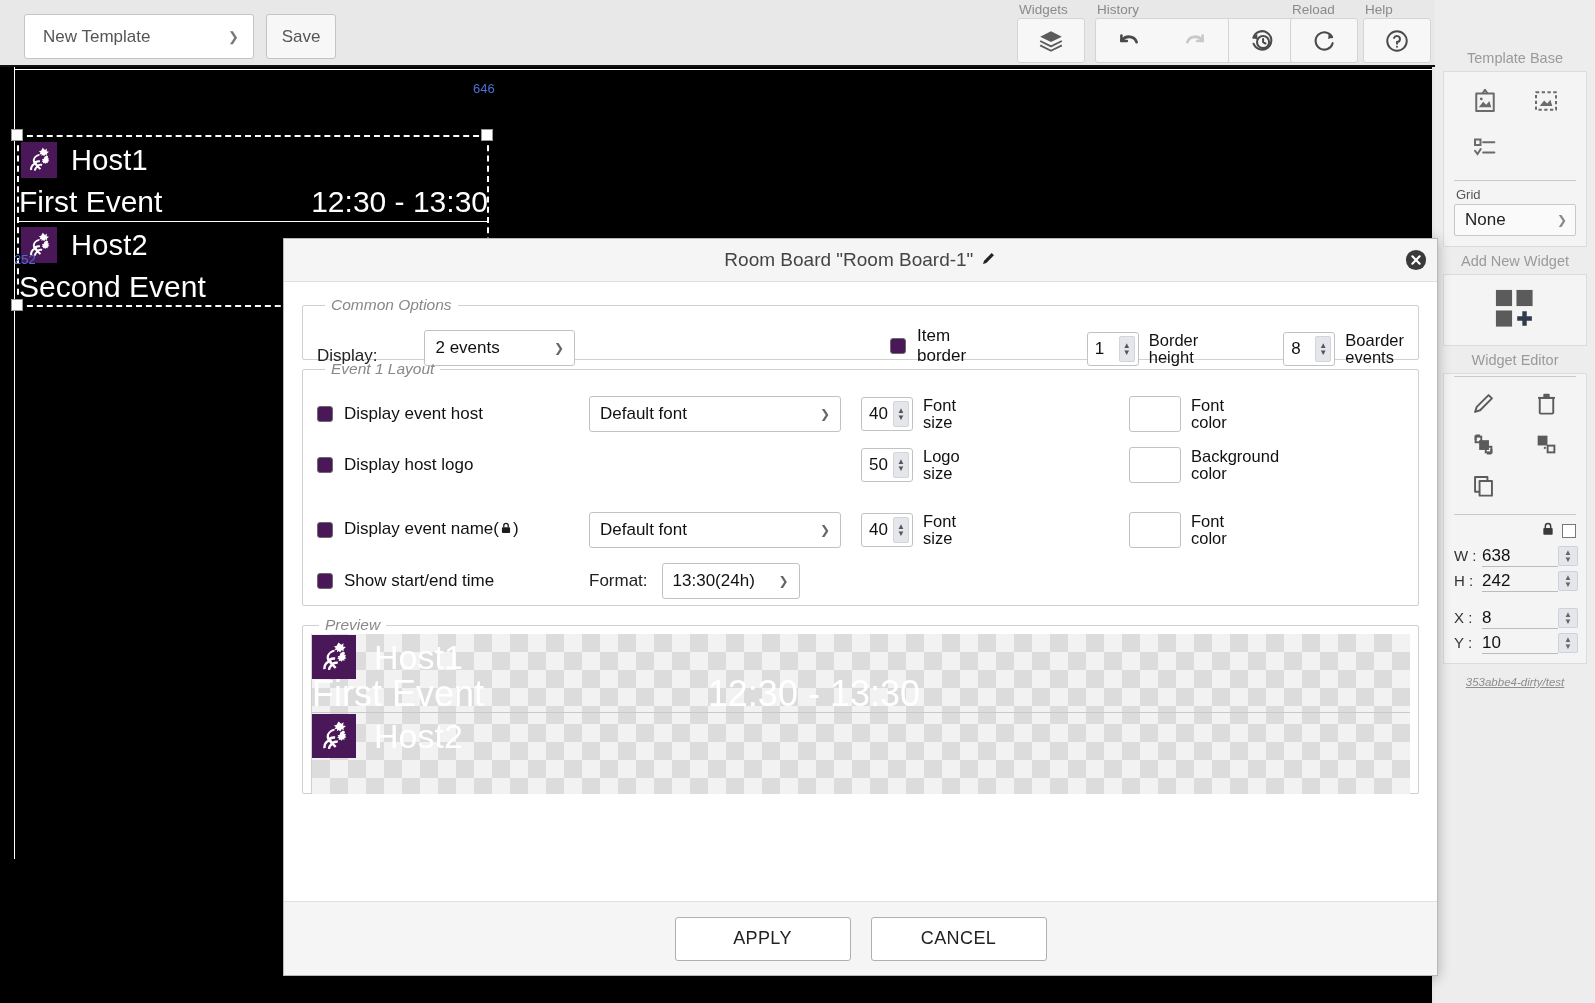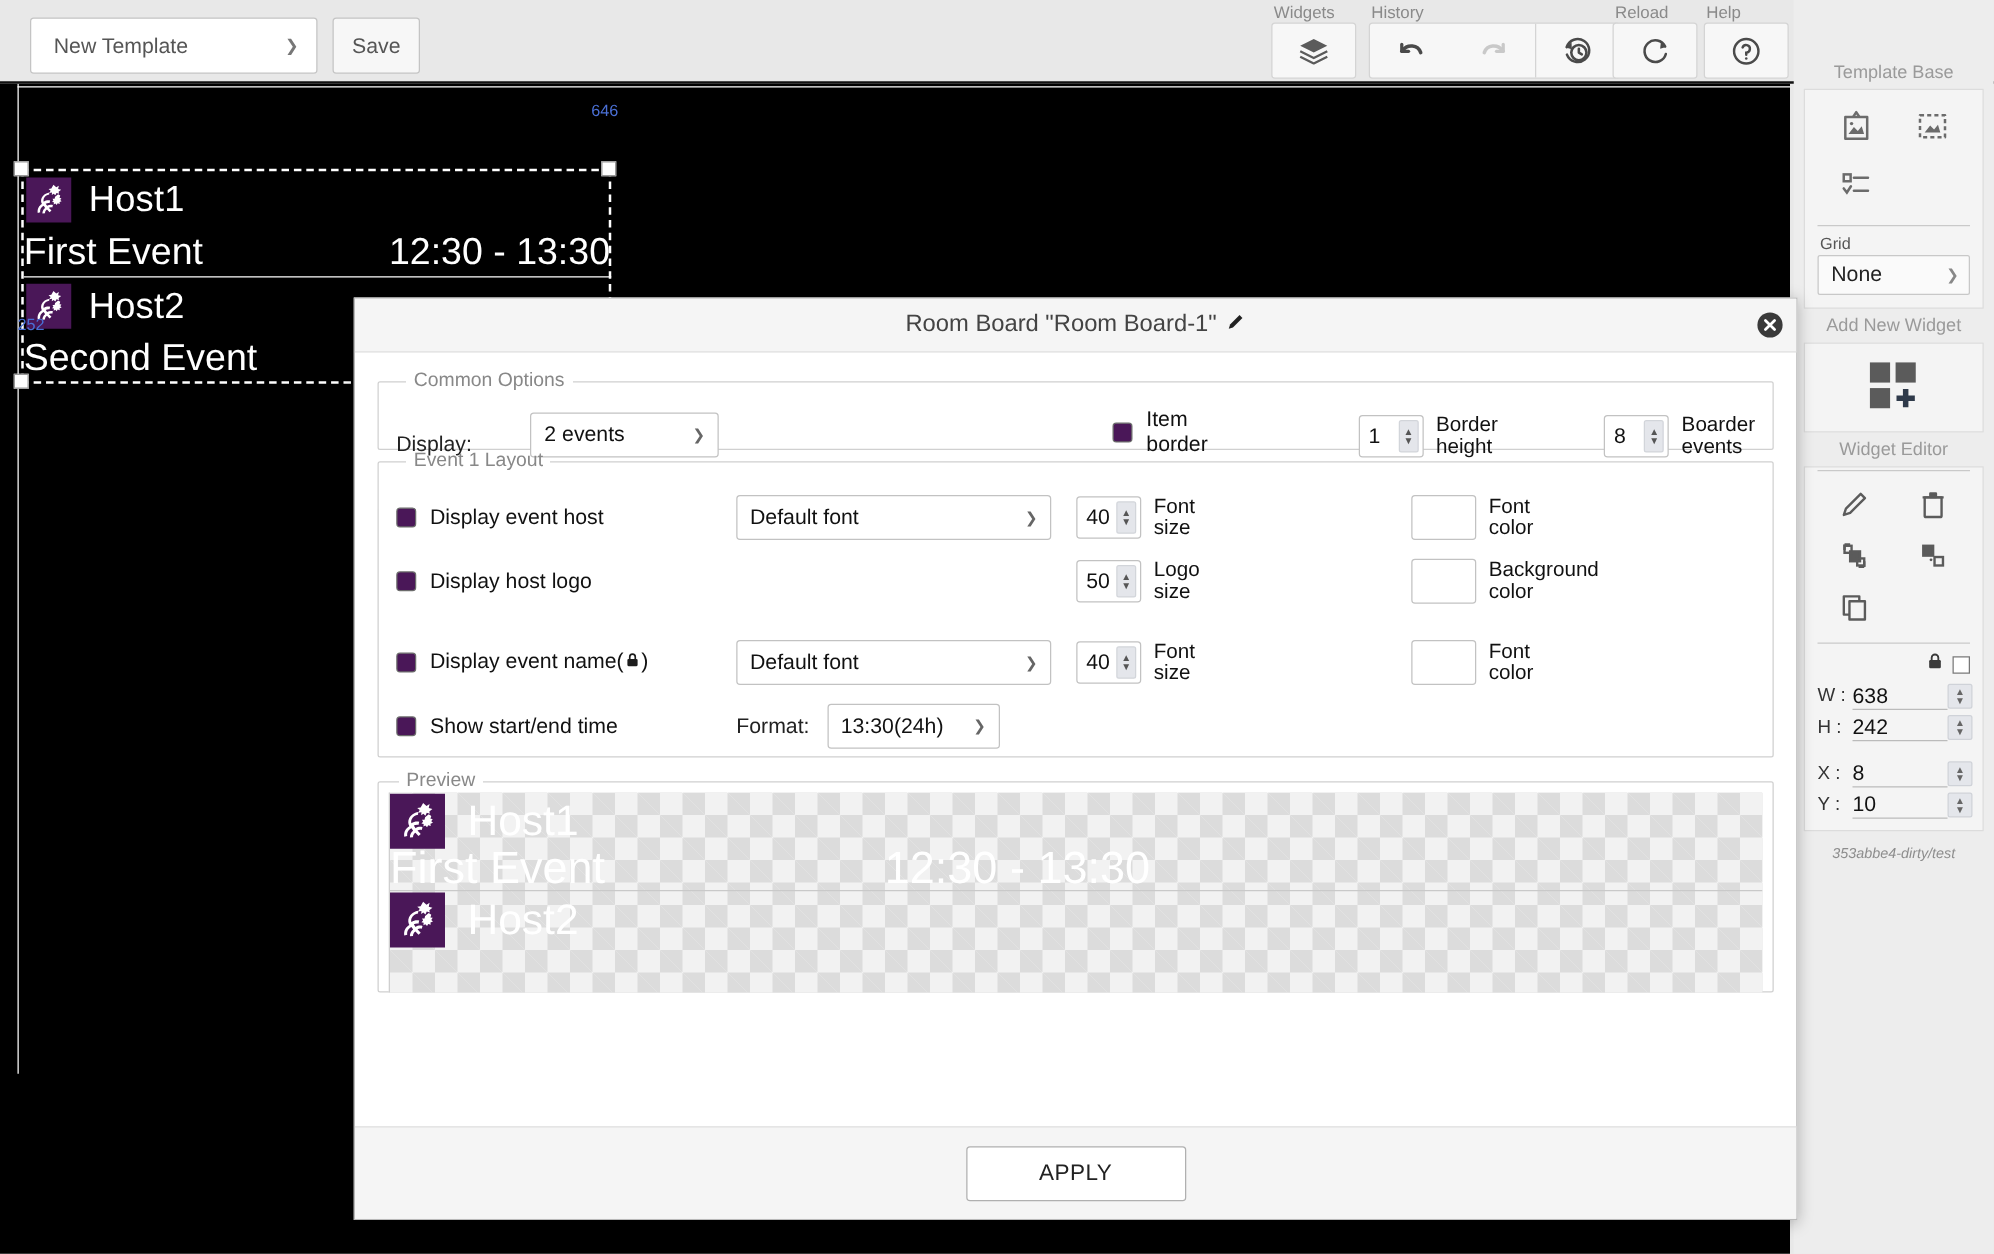--- a/index.html
+++ b/index.html
@@ -154,21 +154,21 @@
   }
   .sb-spin {
     width: 20px; height: 20px; background: #e4e6eb; border: 1px solid #cfd2d8;
     border-radius: 2px; display: flex; flex-direction: column;
     align-items: center; justify-content: center; color: #666; font-size: 8px;
     line-height: 7px;
   }
   .sb-gap { height: 12px; }
   .sb-version {
     font-size: 11.5px; color: #8d8d8d; font-style: italic;
-    text-align: center; padding-top: 12px;
+    text-align: center; padding-top: 12px; text-decoration: underline;
   }
 
   
   #dialog {
     position: absolute; left: 283px; top: 238px; width: 1155px; height: 738px;
     background: #fff; border: 1px solid #b9b9b9;
     box-shadow: 0 2px 12px rgba(0,0,0,.28);
     display: flex; flex-direction: column;
   }
   #dialog-header {
@@ -181,21 +181,21 @@
     position: absolute; right: 10px; top: 50%; transform: translateY(-50%);
     width: 22px; height: 22px;
   }
   #dialog-body { flex: 1; padding: 14px 18px 0 18px; overflow: hidden; position: relative; }
 
   fieldset.grp {
     border: 1px solid #d0d0d0; border-radius: 2px;
     margin: 0; padding: 0;
   }
   fieldset.grp > legend {
-    font-size: 15.5px; color: #888; padding: 0 6px; margin-left: 8px;
+    font-size: 15.5px; color: #888; padding: 0 6px; margin-left: 8px; font-style: italic;
   }
 
   
   #grp-common { height: 64px; padding: 0 14px; }
   #common-row {
     display: flex; align-items: flex-end; height: 60px; margin-top: -8px; gap: 33px;
   }
   .lbl { font-size: 17px; color: #222; }
   .sel {
     background: #fff; border: 1px solid #c2c2c2; border-radius: 3px;
@@ -815,14 +815,17 @@
           </div>
         </div>
       </div>
     </fieldset>
   </div>
 
   <div id="dialog-footer">
     <div class="foot-btn">
       <span>APPLY</span>
     </div>
+    <div class="foot-btn">
+      <span>CANCEL</span>
+    </div>
   </div>
 </div>
 
 </body></html>

